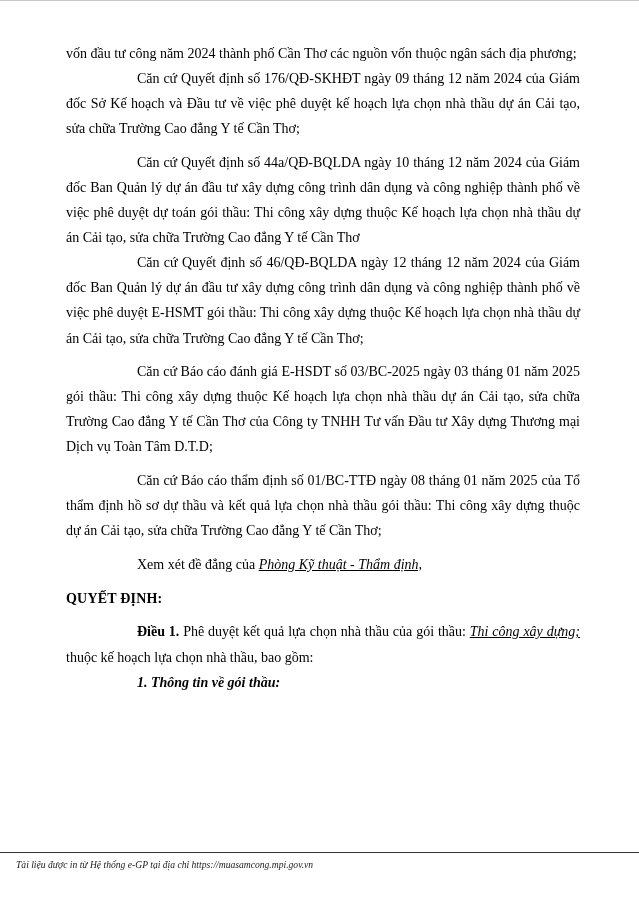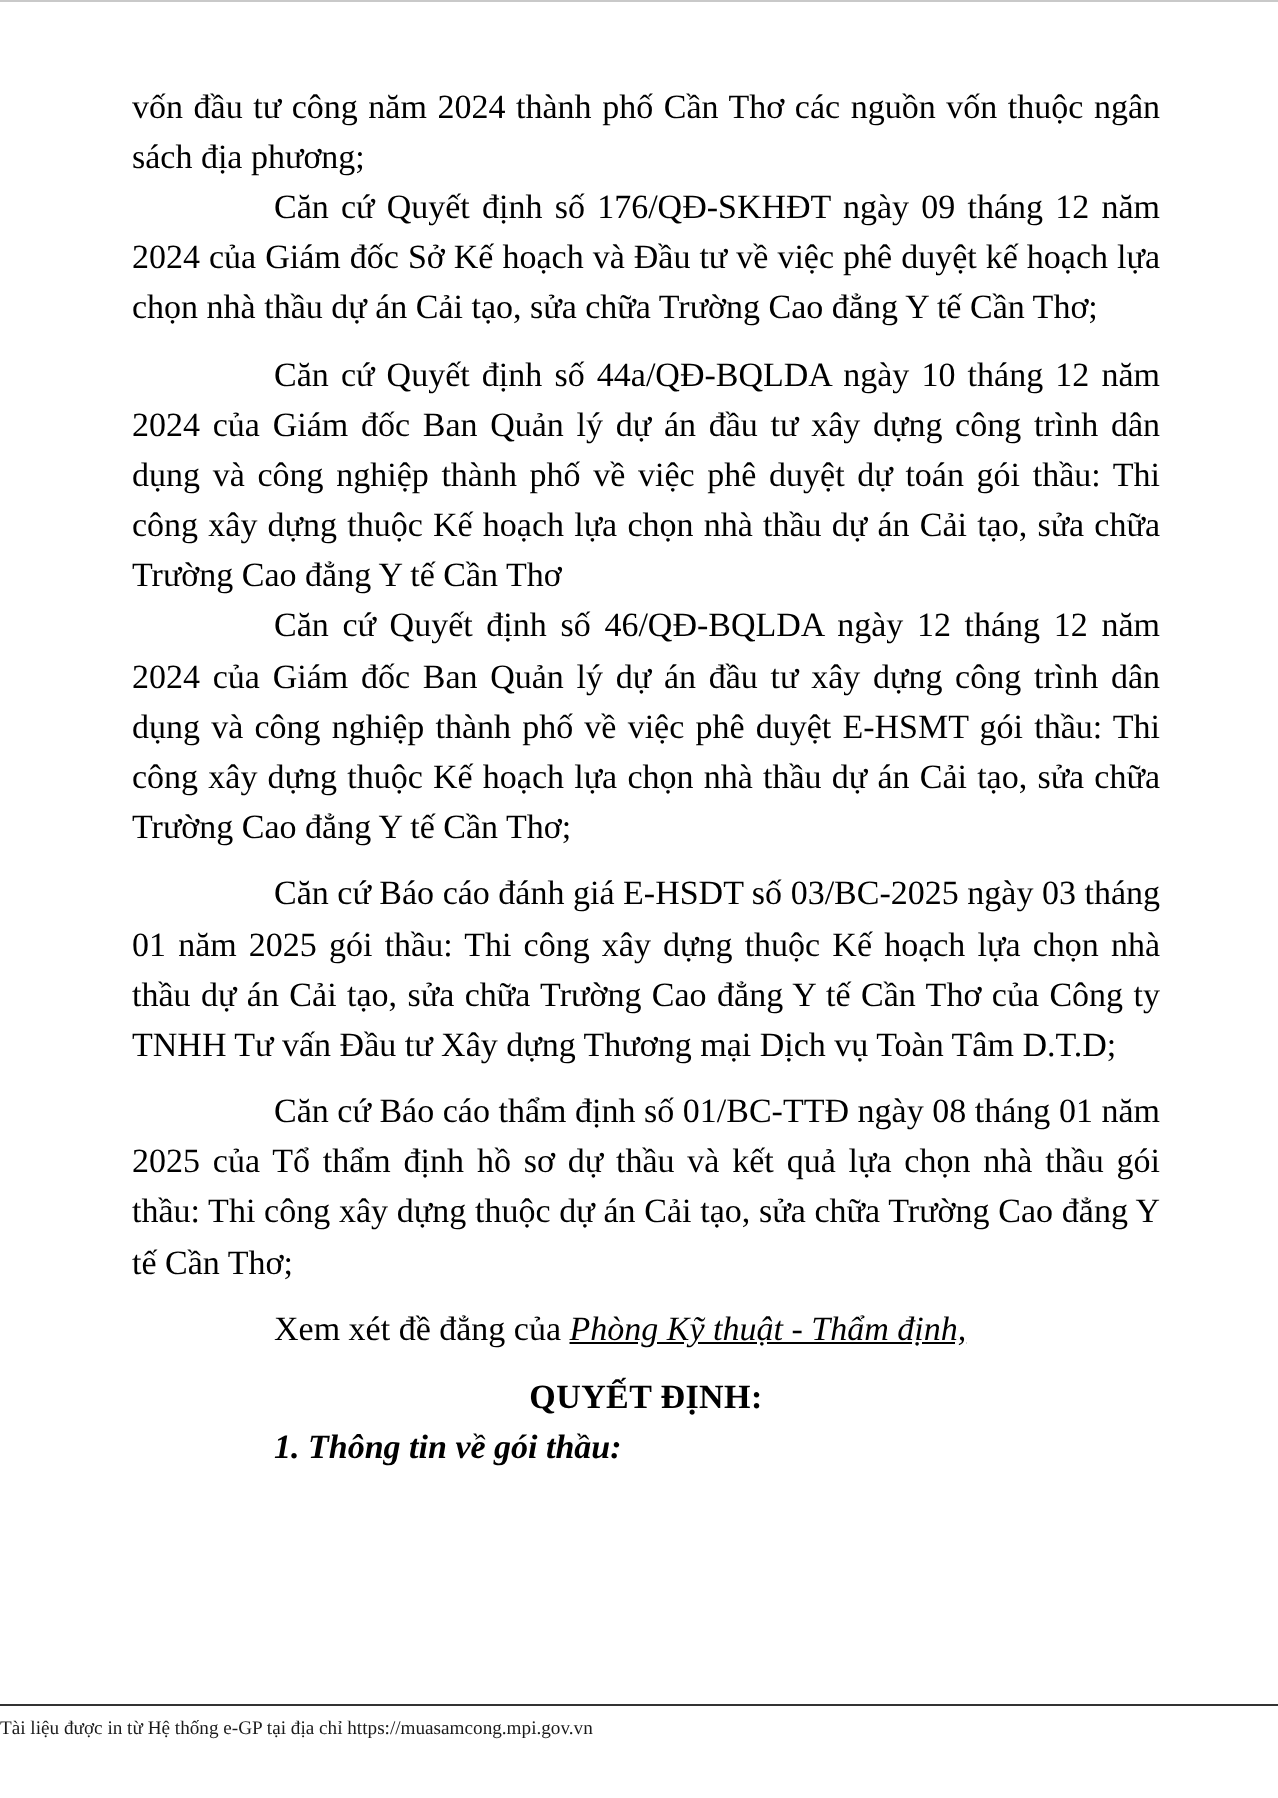--- a/index.html
+++ b/index.html
@@ -23,38 +23,37 @@
     overflow: hidden;
   }
   .page-body {
     position: absolute;
     left: 66px;
     top: 40px;
     width: 514px;
   }
   p {
     margin: 0;
-    font-size: 17px;
+    font-size: 14px;
     line-height: 25.1px;
     text-align: justify;
     text-justify: inter-word;
     -webkit-hyphens: none;
     hyphens: none;
   }
   p.cont {
     text-indent: 0;
   }
   p.indent {
     text-indent: 71px;
   }
   p.gap {
     margin-top: 8.5px;
   }
   p.center {
-    text-align: center;
     text-indent: 0;
     font-weight: bold;
   }
   p.heading-sub {
     text-indent: 71px;
     font-weight: bold;
     font-style: italic;
   }
   .i { font-style: italic; text-decoration: underline; }
   .b { font-weight: bold; }
@@ -65,23 +64,24 @@
   .footer-rule {
     position: absolute;
     left: 0;
     right: 0;
     top: 851px;
     height: 0;
     border-top: 1px solid #333333;
   }
   .footer-note {
     position: absolute;
-    left: 0;
+    left: 16px;
     top: 857px;
     font-size: 9.6px;
+    font-style: italic;
     line-height: 13px;
     color: #1a1a1a;
     white-space: nowrap;
   }
 </style>
 </head>
 <body>
 
 <div class="page">
   <div class="page-body">
@@ -97,20 +97,21 @@
 
     <p class="indent gap">Căn cứ Báo cáo đánh giá E-HSDT số 03/BC-2025 ngày 03 tháng 01 năm 2025 gói thầu: Thi công xây dựng thuộc Kế hoạch lựa chọn nhà thầu dự án Cải tạo, sửa chữa Trường Cao đẳng Y tế Cần Thơ của Công ty TNHH Tư vấn Đầu tư Xây dựng Thương mại Dịch vụ Toàn Tâm D.T.D;</p>
 
 
     <p class="indent gap">Căn cứ Báo cáo thẩm định số 01/BC-TTĐ ngày 08 tháng 01 năm 2025 của Tổ thẩm định hồ sơ dự thầu và kết quả lựa chọn nhà thầu gói thầu: Thi công xây dựng thuộc dự án Cải tạo, sửa chữa Trường Cao đẳng Y tế Cần Thơ;</p>
 
     <p class="indent gap"><span>Xem xét đề đẳng của </span><span class="i">Phòng Kỹ thuật - Thẩm định,</span></p>
 
     <p class="center quyetdinh">QUYẾT ĐỊNH:</p>
 
+    <p class="indent gap"><span class="b">Điều 1.</span><span> Phê duyệt kết quả lựa chọn nhà thầu của gói thầu: </span><span class="i">Thi công xây dựng;</span><span> thuộc kế hoạch lựa chọn nhà thầu, bao gồm:</span></p>
 
     <p class="heading-sub">1. Thông tin về gói thầu:</p>
 
   </div>
 
   <div class="footer-rule"></div>
   <div class="footer-note">Tài liệu được in từ Hệ thống e-GP tại địa chỉ https://muasamcong.mpi.gov.vn</div>
 </div>
 
 </body></html>

